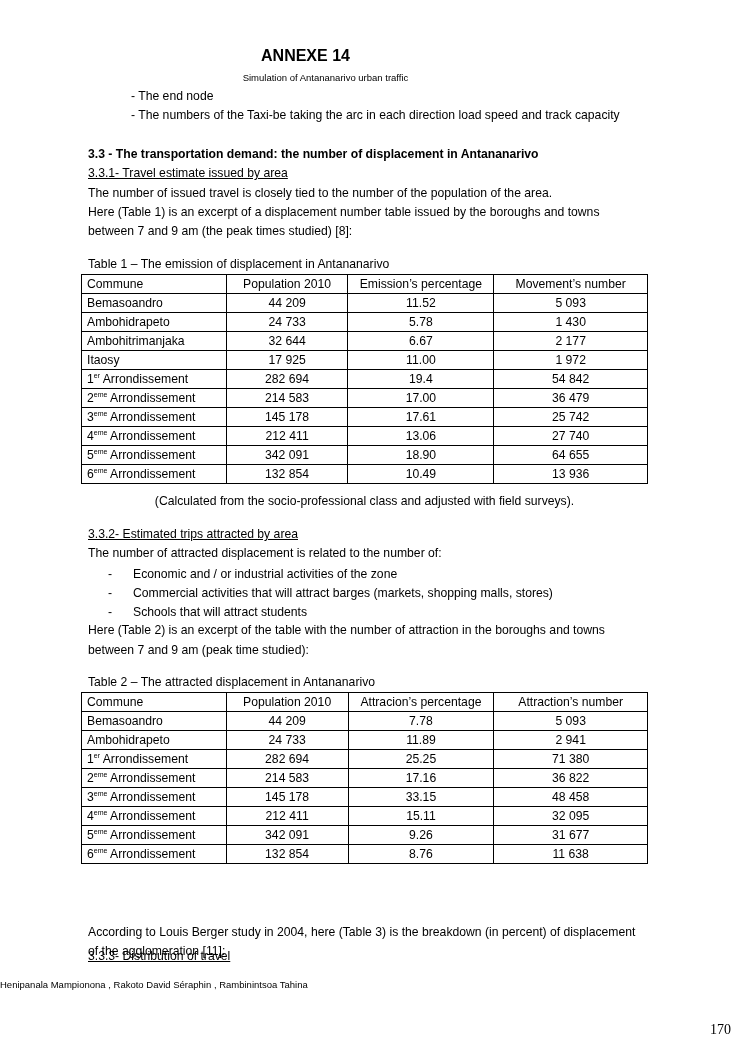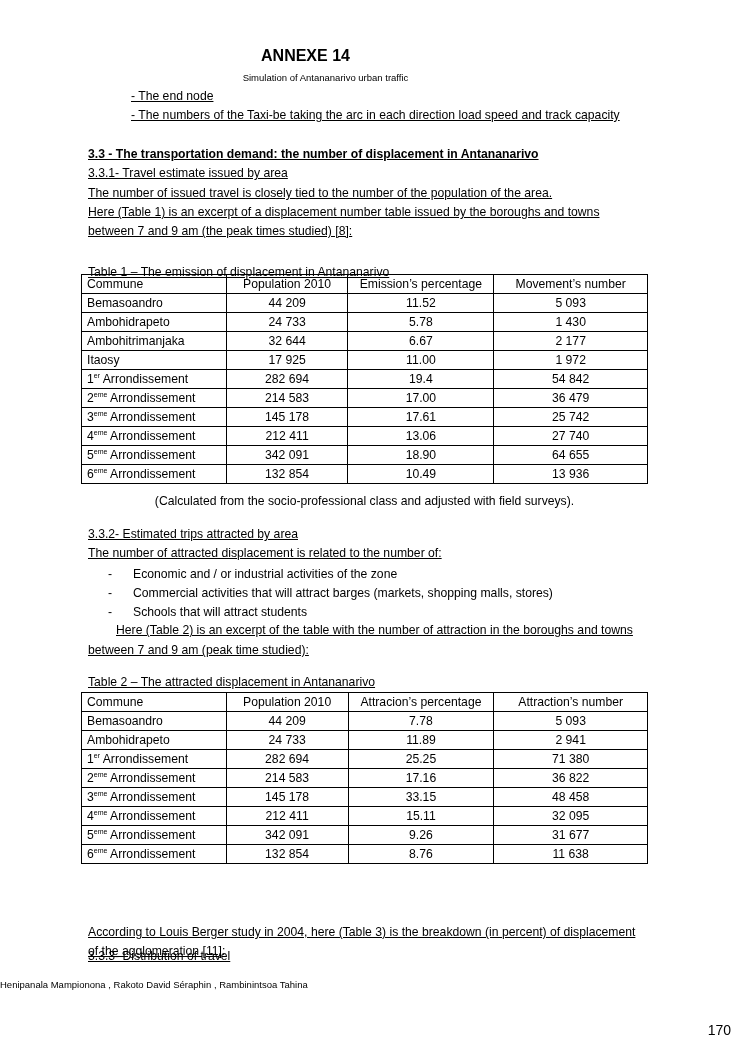--- a/index.html
+++ b/index.html
@@ -3,21 +3,21 @@
   <meta charset="utf-8">
   <style>
     html, body { margin: 0; padding: 0; background: #ffffff; }
     body {
       width: 745px; height: 1053px; position: relative; overflow: hidden;
       font-family: "Liberation Sans", sans-serif; color: #000;
     }
     .abs { position: absolute; }
     .title { top: 47px; left: 0; width: 611px; text-align: center; font-weight: bold; font-size: 16px; }
     .subtitle { top: 72px; left: 0; width: 651px; text-align: center; font-size: 9.5px; }
-    .text { font-size: 12.2px; line-height: 19.6px; white-space: nowrap; text-decoration: underline; }
+    .text { font-size: 12.2px; line-height: 19.6px; white-space: nowrap; }
     .bold { font-weight: bold; }
     .ul { text-decoration: underline; }
     .bullets { position: absolute; left: 108px; font-size: 12.2px; line-height: 19px; }
     .bullets .b { display: flex; }
     .bullets .dash { width: 25px; }
     table.t {
       position: absolute; left: 81px; width: 567px; border-collapse: collapse;
       font-size: 12.2px;
     }
     table.t td {
@@ -25,38 +25,38 @@
       white-space: nowrap;
     }
     table.t td.c { text-align: center; }
     table.t col.c1 { width: 145px; }
     table.t col.c2 { width: 122px; }
     table.t col.c3 { width: 146px; }
     table.t col.c4 { width: 154px; }
     sup { font-size: 7px; line-height: 0; vertical-align: super; }
     .caption1 { top: 494px; left: 81px; width: 567px; text-align: center; font-size: 12.2px; }
     .footer { top: 979px; left: 0; width: 687px; font-size: 9.5px; }
-    .pagenum { top: 1022px; right: 14px; font-family: Liberation Sans, sans-serif; font-size: 14px; }
+    .pagenum { top: 1022px; right: 14px; font-family: Liberation Serif, serif; font-size: 14px; }
   </style>
 </head>
 <body>
 
 <div class="abs title">ANNEXE 14</div>
 <div class="abs subtitle">Simulation of Antananarivo urban traffic</div>
 
 <div class="abs text" style="top:87px;left:131px;">- The end node</div>
 <div class="abs text" style="top:106px;left:131px;">- The numbers of the Taxi-be taking the arc in each direction load speed and track capacity</div>
 
 <div class="abs text bold" style="top:145px;left:88px;">3.3 - The transportation demand: the number of displacement in Antananarivo</div>
 <div class="abs text ul" style="top:164px;left:88px;">3.3.1- Travel estimate  issued by area</div>
 <div class="abs text" style="top:184px;left:88px;">The number of issued travel is closely tied to the number of the population of the area.</div>
 <div class="abs text" style="top:203px;left:88px;">Here (Table 1) is an excerpt of a displacement number table issued by the boroughs and towns</div>
 <div class="abs text" style="top:222px;left:88px;">between 7 and 9 am (the peak times studied) [8]:</div>
 
-<div class="abs text" style="top:255px;left:88px;margin-top:8px;">Table 1 – The emission of displacement in Antananarivo</div>
+<div class="abs text" style="top:255px;left:88px;">Table 1 – The emission of displacement in Antananarivo</div>
 
 <table class="t" id="table1" style="top:274px;">
   <colgroup>
       <col class="c1">
       <col class="c2">
       <col class="c3">
       <col class="c4">
     </colgroup>
   <tbody>
       <tr>
@@ -141,21 +141,21 @@
   <div class="b">
     <span class="dash">-</span>
     <span>Commercial activities that will attract barges (markets, shopping malls, stores)</span>
   </div>
   <div class="b">
     <span class="dash">-</span>
     <span>Schools that will attract students</span>
   </div>
 </div>
 
-<div class="abs text" style="top:621px;left:88px;margin-left:28px;">Here (Table 2) is an excerpt of the table with the number of attraction in the boroughs and towns</div>
+<div class="abs text" style="top:621px;left:88px;">Here (Table 2) is an excerpt of the table with the number of attraction in the boroughs and towns</div>
 <div class="abs text" style="top:641px;left:88px;">between 7 and 9 am (peak time studied):</div>
 
 <div class="abs text" style="top:673px;left:88px;">Table 2 – The attracted displacement in Antananarivo</div>
 
 <table class="t" id="table2" style="top:692px;">
   <colgroup>
       <col class="c1">
       <col class="c2">
       <col class="c3">
       <col class="c4">

